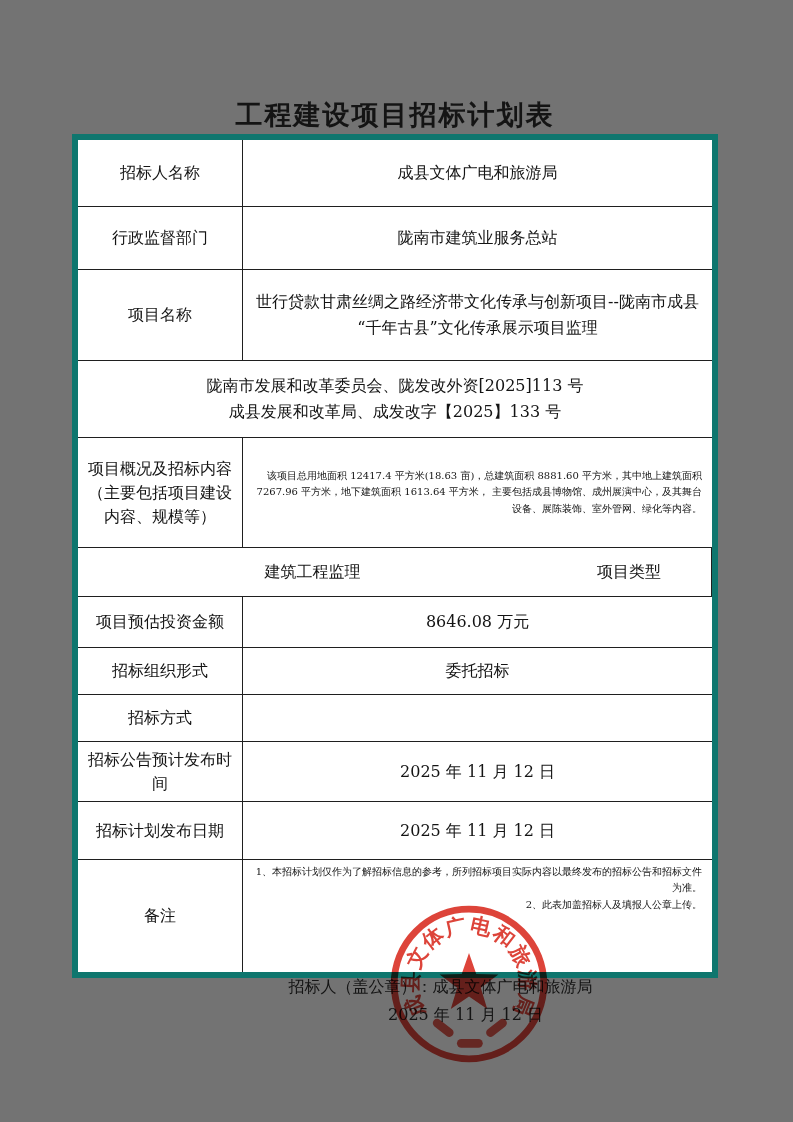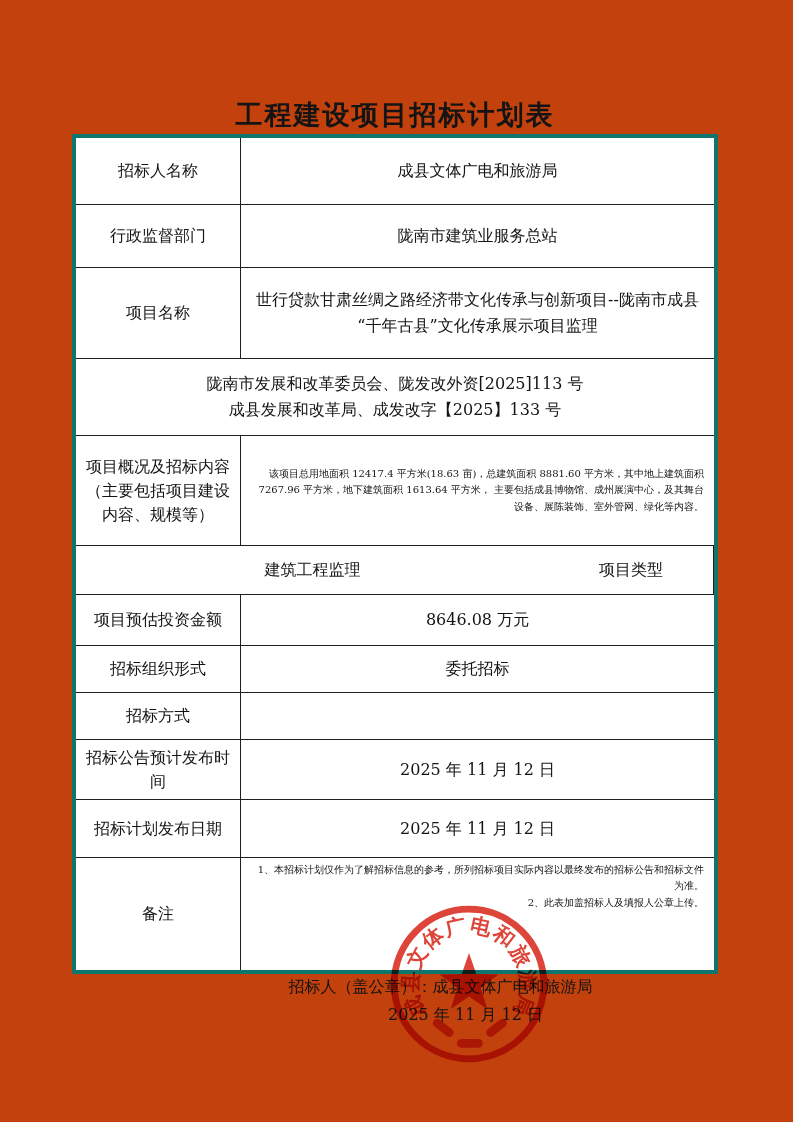--- a/index.html
+++ b/index.html
@@ -1,27 +1,27 @@
 <!DOCTYPE html>
 <html><head>
 <meta charset="utf-8">
 <style>
   html,body { margin:0; padding:0; background:#ffffff; }
   .page {
-    position:relative; width:793px; height:1122px; background:#c2410c;
+    position:relative; width:793px; height:1122px; background:#737373;
     font-family:"DejaVu Serif","Liberation Serif",serif;
     color:#141414; overflow:hidden;
   }
   .title {
     position:absolute; top:97px; left:72px; width:646px; margin:0;
     text-align:center; font-size:27px; font-weight:bold; letter-spacing:2px;
   }
   .table {
     position:absolute; top:134px; left:72px; width:646px;
-    border:4px solid #0f766e; box-sizing:border-box; background:#ffffff;
+    border:6px solid #0f766e; box-sizing:border-box; background:#ffffff;
   }
   .row { display:flex; border-top:1.5px solid #1f1f1f; }
   .row:first-child { border-top:none; }
   .cell { box-sizing:border-box; }
   .label {
     width:165px; border-right:1.5px solid #1f1f1f; flex:none;
     display:flex; align-items:center; justify-content:center;
     text-align:center; font-size:16px; line-height:1.5; padding:3px 5px;
   }
   .value {

